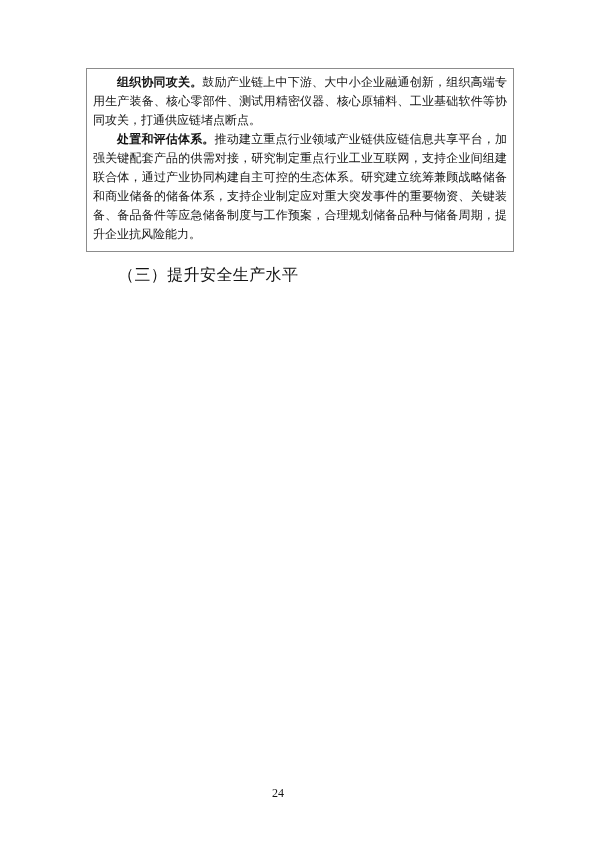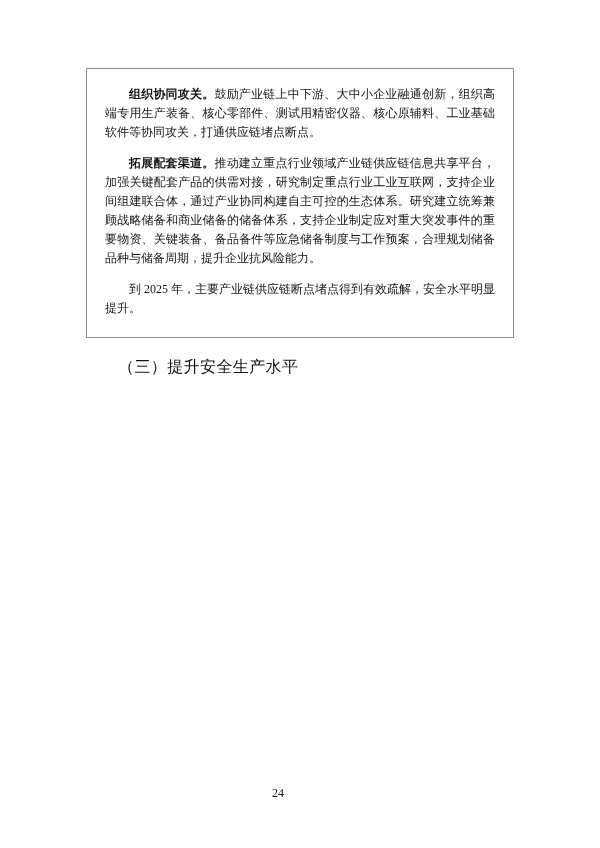--- a/index.html
+++ b/index.html
@@ -32,27 +32,27 @@
     letter-spacing: 1px;
     border-bottom: 1px solid #8c8c8c;
   }
   .box-body {
     padding: 4px 6px 7px 6px;
     font-size: 12px;
     line-height: 19px;
     text-align: justify;
   }
   .box-body p {
-    margin: 12px;
+    margin: 0;
     text-indent: 2em;
   }
   .box-body b { font-weight: bold; }
   
   .section {
-    margin-top: 14px;
+    margin-top: 8px;
     font-size: 16px;
     line-height: 30px;
     text-align: justify;
     letter-spacing: 0.4px;
   }
   .section p {
     margin: 0;
     text-indent: 2em;
   }
   .section p.heading {
@@ -71,22 +71,21 @@
   }
 </style>
 </head>
 <body>
 
 <div class="content">
 
   <div class="callout-box">
     <div class="box-body">
       <p><b>组织协同攻关。</b><span>鼓励产业链上中下游、大中小企业融通创新，组织高端专用生产装备、核心零部件、测试用精密仪器、核心原辅料、工业基础软件等协同攻关，打通供应链堵点断点。</span></p>
-      <p><b>拓展配套渠道。</b><span>推动建立重点行业领域产业链供应链信息共享平台，加强关键配套产品的供需对接，研究制定重点行业工业互联网，支持企业间组建联合体，通过产业协同构建自主可控的生态体系。研究建立统筹兼顾战略储备和商业储备的储备体系，支持企业制定应对重大突发事件的重要物资、关键装备、备品备件等应急储备制度与工作预案，合理规划储备品种与储备周期，提升企业抗风险能力。</span></p>
-      <p><span>到 2025 年，主要产业链供应链断点堵点得到有效疏解，安全水平明显提升。</span></p>
+      <p><b>处置和评估体系。</b><span>推动建立重点行业领域产业链供应链信息共享平台，加强关键配套产品的供需对接，研究制定重点行业工业互联网，支持企业间组建联合体，通过产业协同构建自主可控的生态体系。研究建立统筹兼顾战略储备和商业储备的储备体系，支持企业制定应对重大突发事件的重要物资、关键装备、备品备件等应急储备制度与工作预案，合理规划储备品种与储备周期，提升企业抗风险能力。</span></p>
     </div>
   </div>
 
   <div class="section">
     <p class="heading">（三）提升安全生产水平</p>
   </div>
 
 </div>
 
 <div class="page-number">24</div>

